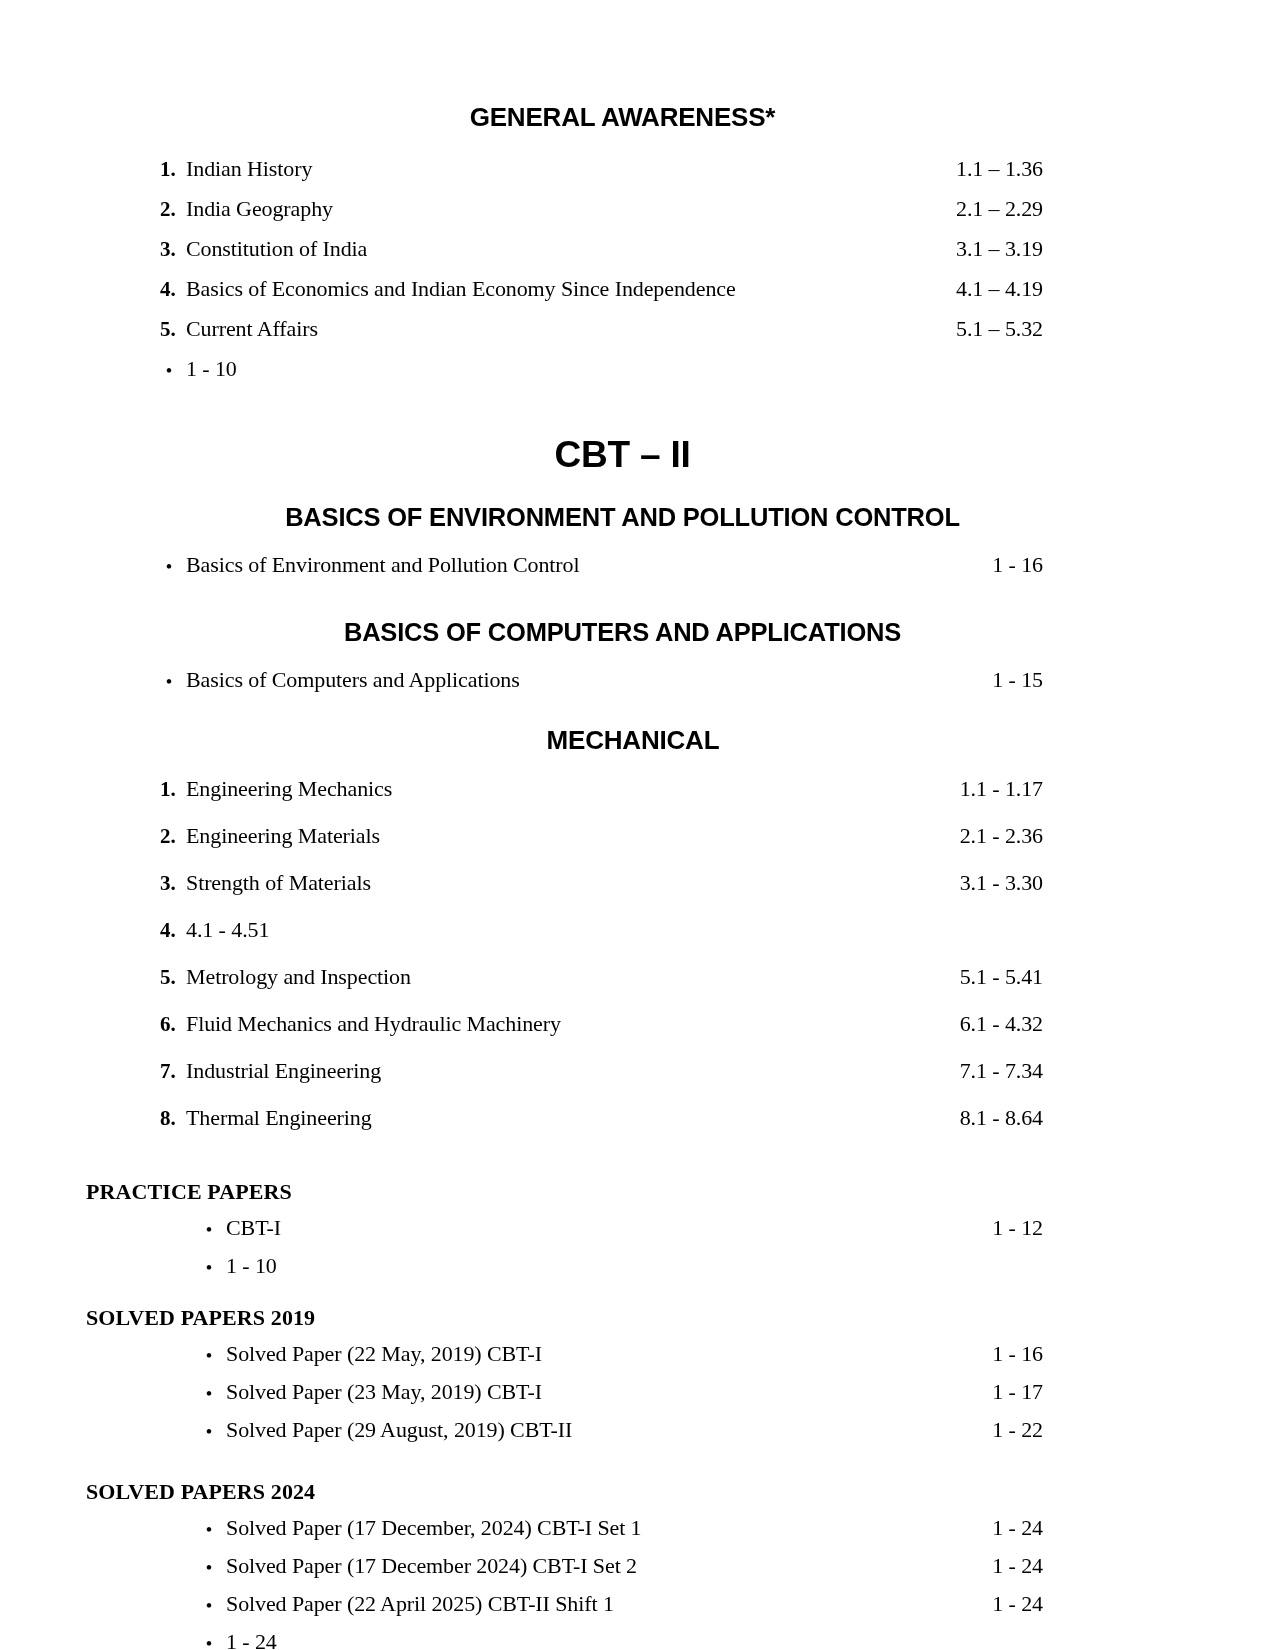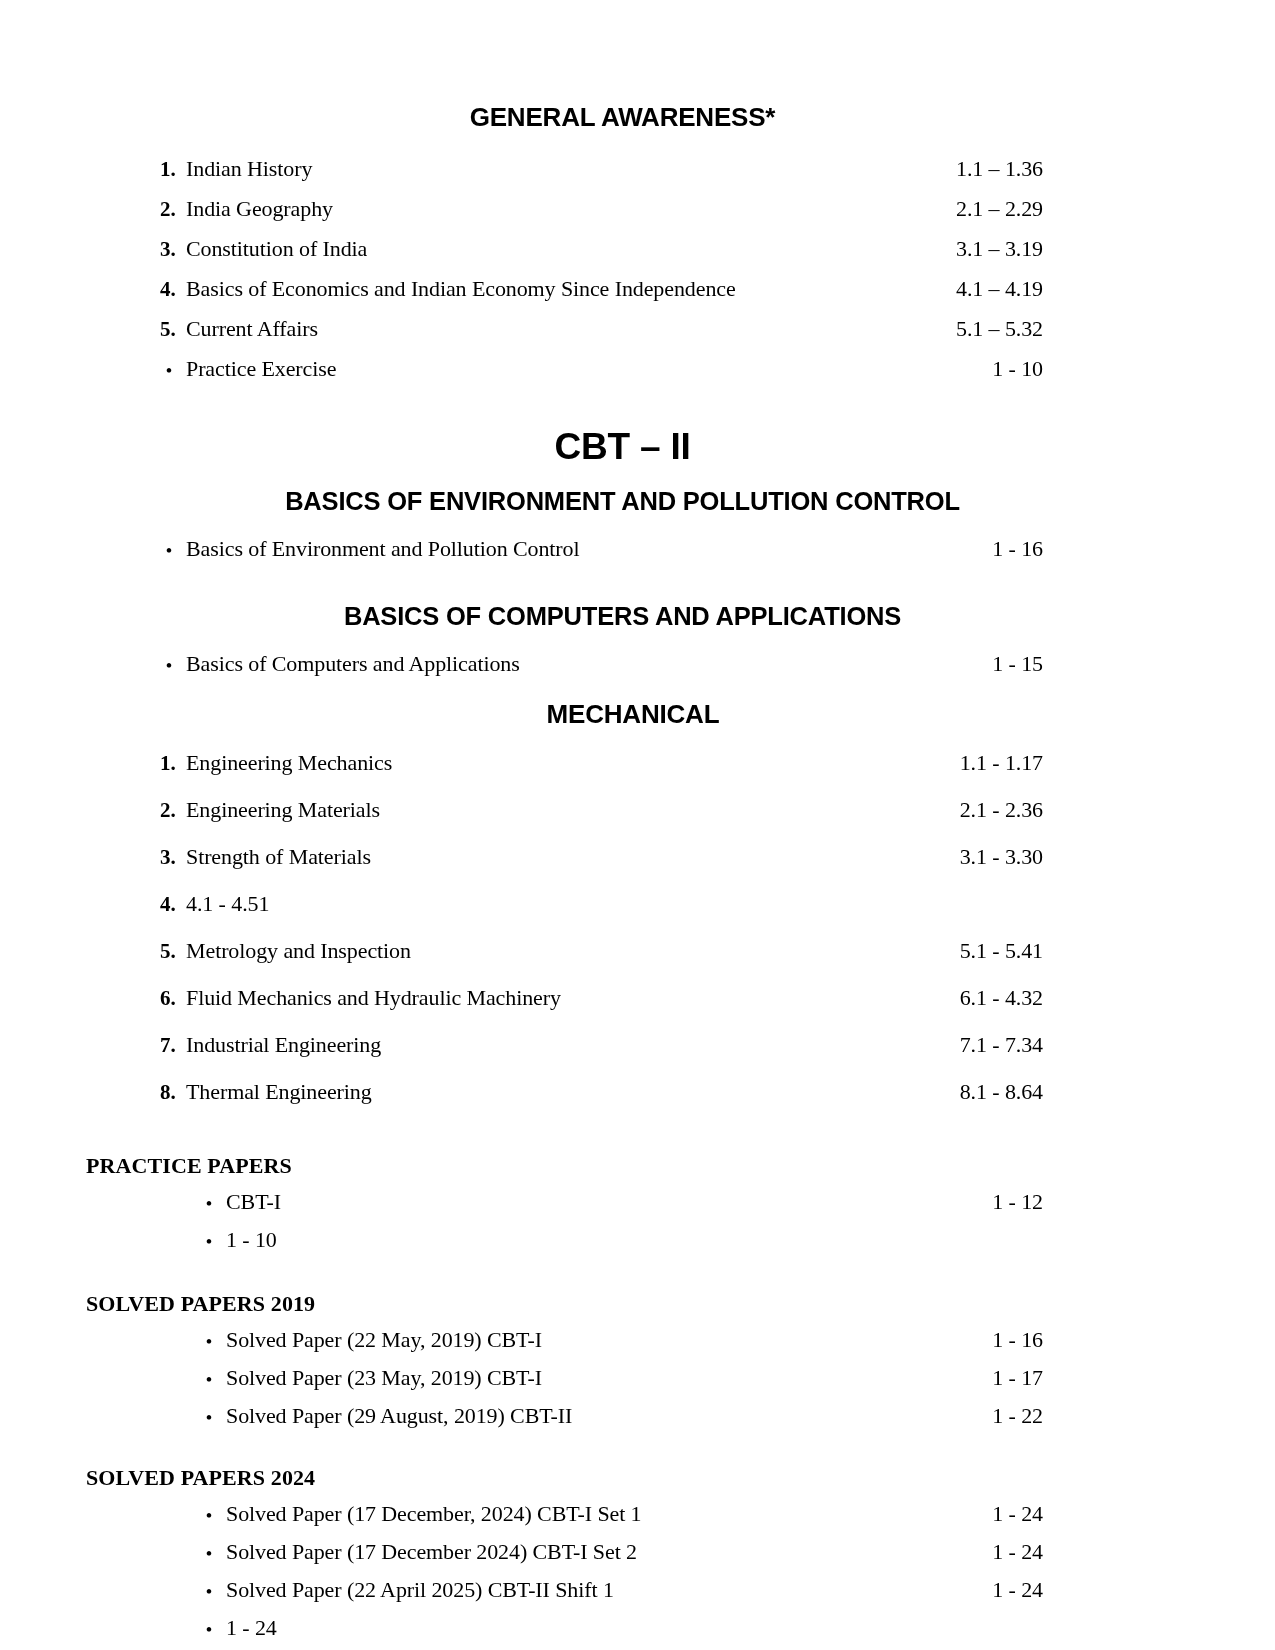--- a/index.html
+++ b/index.html
@@ -34,33 +34,33 @@
     color: #000;
   }
   .head-ga {
     font-size: 26px;
     margin: 0;
     padding-top: 96px;
     padding-right: 30px;
   }
   .head-cbt2 {
     font-size: 37px;
-    margin: 0;
+    margin: 8px;
     padding-top: 46px;
     padding-right: 30px;
   }
   .head-sub {
     font-size: 25.5px;
     margin: 0;
     padding-top: 19px;
     padding-right: 30px;
   }
   .head-mech {
     font-size: 26px;
-    margin: 0;
+    margin: 10px;
     padding-top: 24px;
     padding-right: 30px;
     padding-left: 21px;
   }
 
   
   .entries {
     margin: 0;
     padding: 0;
     list-style: none;
@@ -110,21 +110,21 @@
 
   
   .group-title {
     font-family: "Liberation Serif", "DejaVu Serif", serif;
     font-weight: bold;
     font-size: 22px;
     padding-left: 86px;
     letter-spacing: 0.1px;
   }
   .group-title.pp    { margin-top: 50px; }
-  .group-title.sp19  { margin-top: 40px; }
+  .group-title.sp19  { margin-top: 28px; }
   .group-title.sp24  { margin-top: 38px; }
 </style>
 </head>
 <body>
 
 <div class="page">
   <div class="content">
 
     <div class="head-section head-ga">GENERAL AWARENESS*</div>
 
@@ -149,21 +149,20 @@
         <span class="label">Basics of Economics and Indian Economy Since Independence</span>
         <span class="pages">4.1 – 4.19</span>
       </li>
       <li class="row ga">
         <span class="marker">5.</span>
         <span class="label">Current Affairs</span>
         <span class="pages">5.1 – 5.32</span>
       </li>
       <li class="row ga">
         <span class="marker bullet">•</span>
-        <span class="label">Practice Exercise</span>
         <span class="pages">1 - 10</span>
       </li>
     </ul>
 
     <div class="head-section head-cbt2">CBT – II</div>
 
     <div class="head-section head-sub">BASICS OF ENVIRONMENT AND POLLUTION CONTROL</div>
 
     <ul class="entries">
       <li class="row single">

